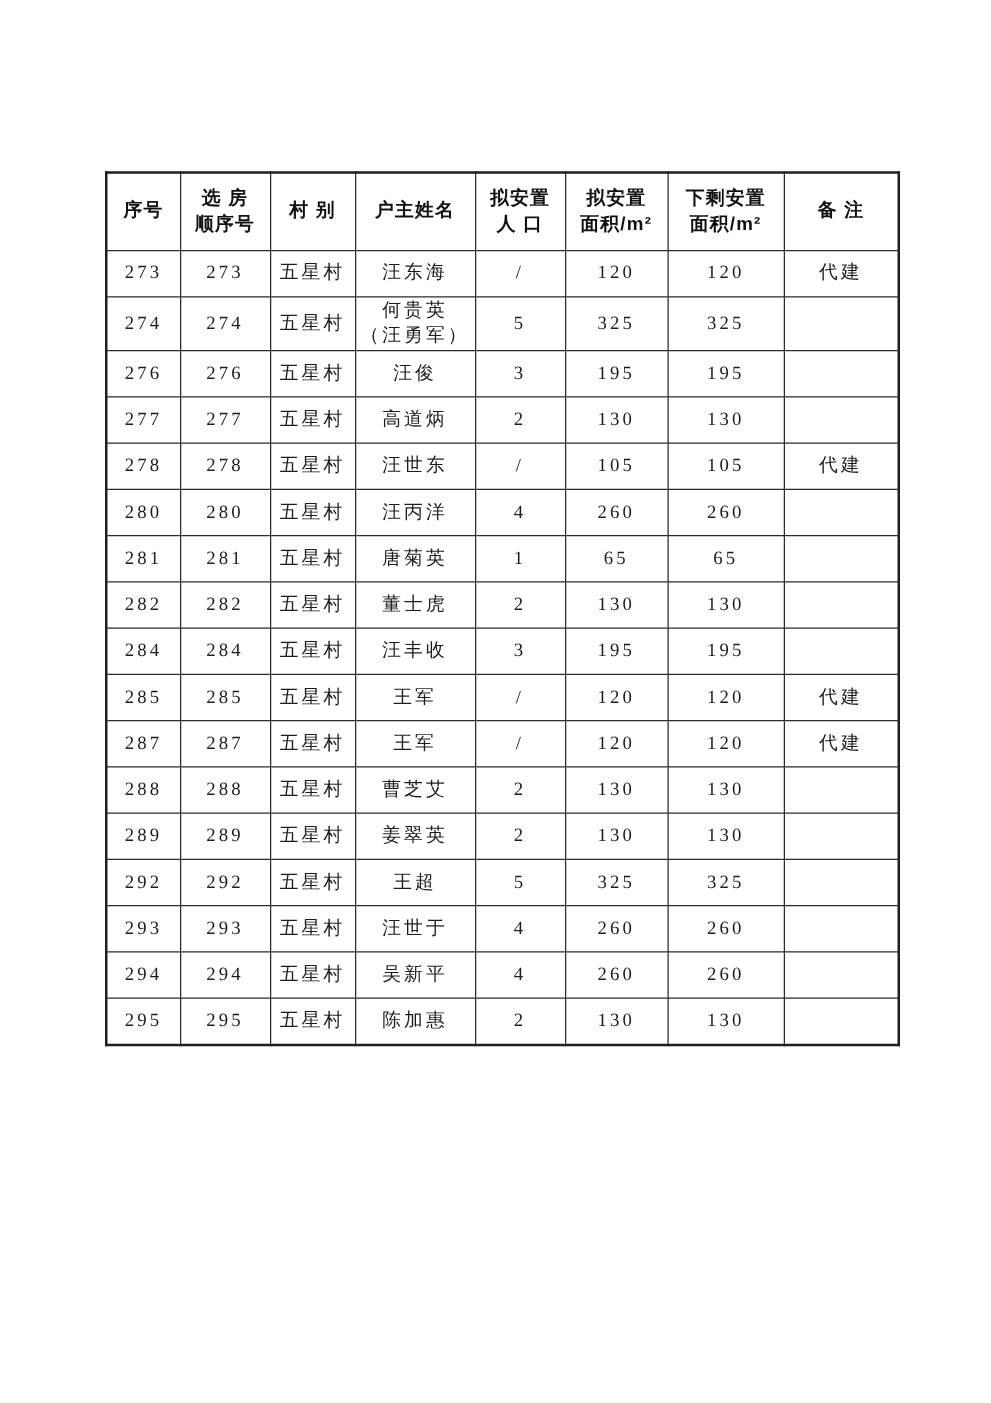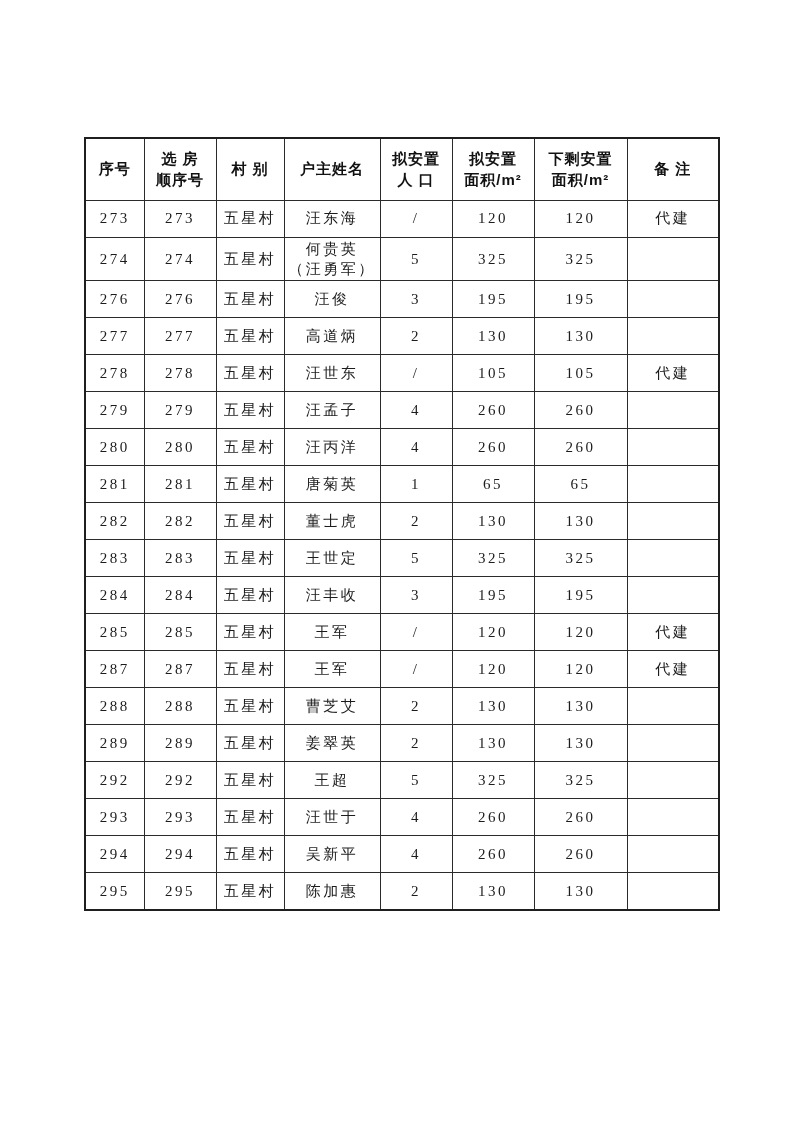--- a/index.html
+++ b/index.html
@@ -133,30 +133,20 @@
           <td>278</td>
           <td>278</td>
           <td>五星村</td>
           <td>汪世东</td>
           <td>/</td>
           <td>105</td>
           <td>105</td>
           <td>代建</td>
         </tr>
         <tr>
-          <td>279</td>
-          <td>279</td>
-          <td>五星村</td>
-          <td>汪孟子</td>
-          <td>4</td>
-          <td>260</td>
-          <td>260</td>
-          <td></td>
-        </tr>
-        <tr>
           <td>280</td>
           <td>280</td>
           <td>五星村</td>
           <td>汪丙洋</td>
           <td>4</td>
           <td>260</td>
           <td>260</td>
           <td></td>
         </tr>
         <tr>
@@ -170,30 +160,20 @@
           <td></td>
         </tr>
         <tr>
           <td>282</td>
           <td>282</td>
           <td>五星村</td>
           <td>董士虎</td>
           <td>2</td>
           <td>130</td>
           <td>130</td>
-          <td></td>
-        </tr>
-        <tr>
-          <td>283</td>
-          <td>283</td>
-          <td>五星村</td>
-          <td>王世定</td>
-          <td>5</td>
-          <td>325</td>
-          <td>325</td>
           <td></td>
         </tr>
         <tr>
           <td>284</td>
           <td>284</td>
           <td>五星村</td>
           <td>汪丰收</td>
           <td>3</td>
           <td>195</td>
           <td>195</td>

